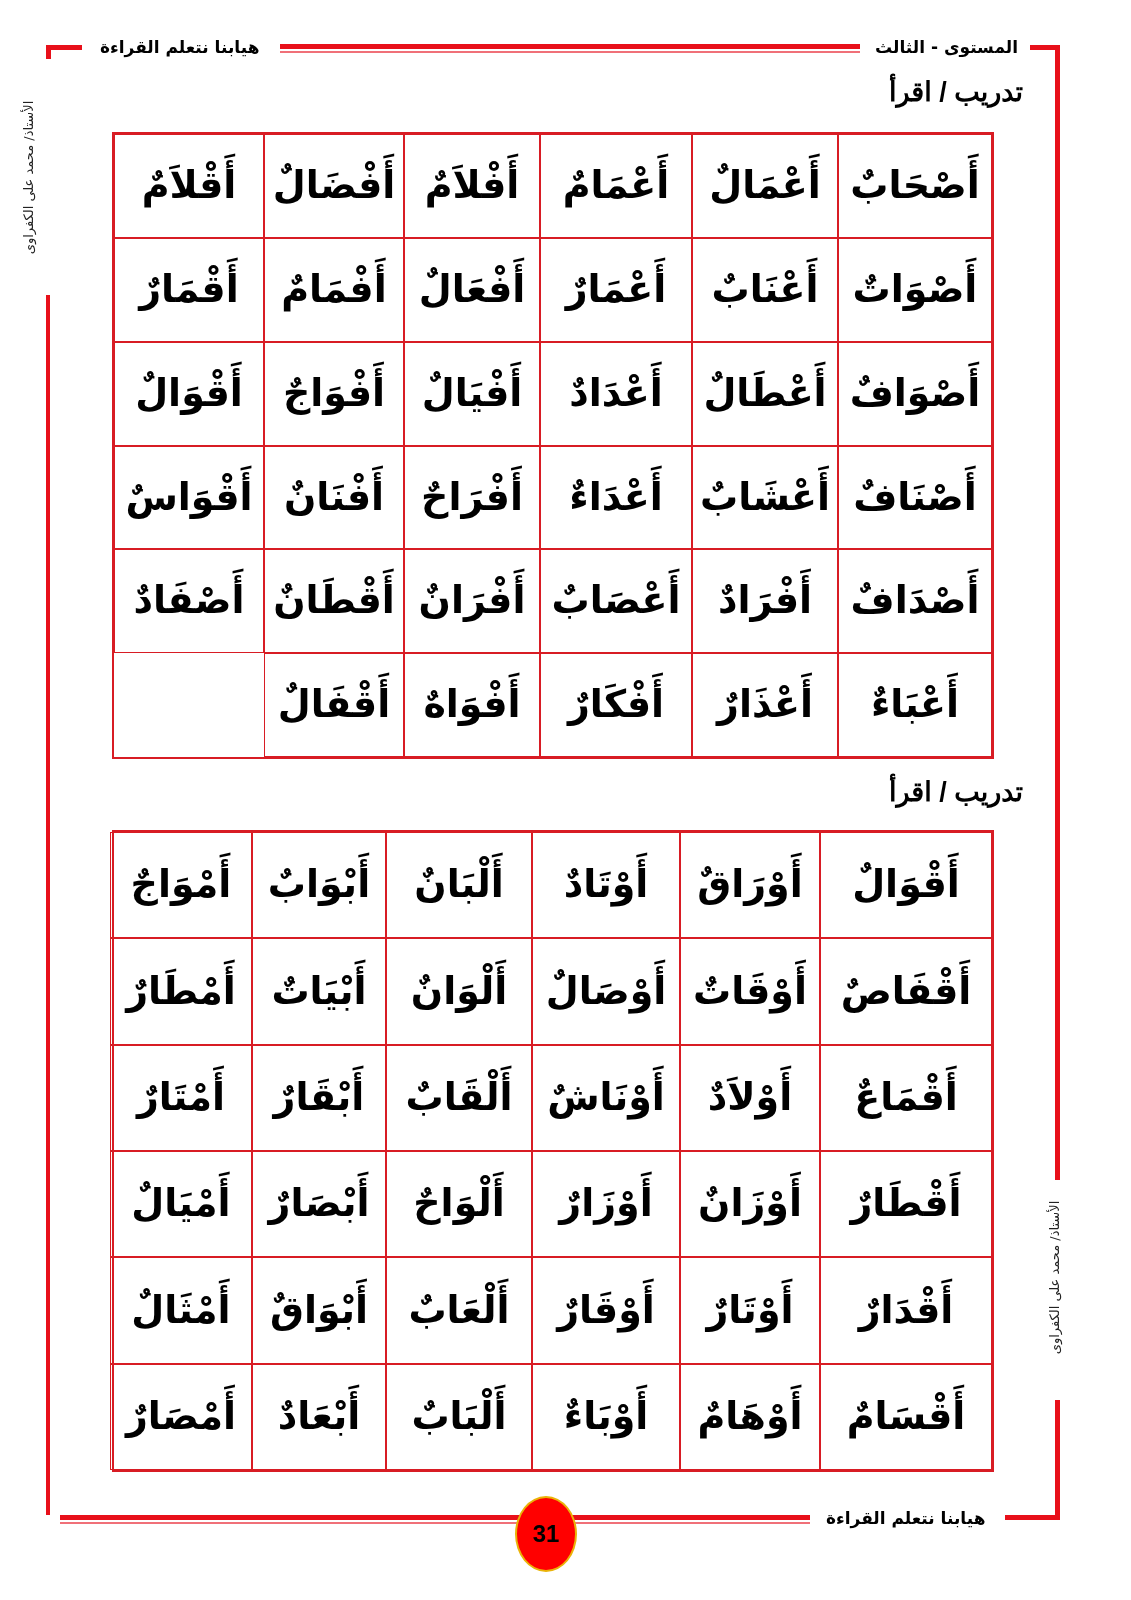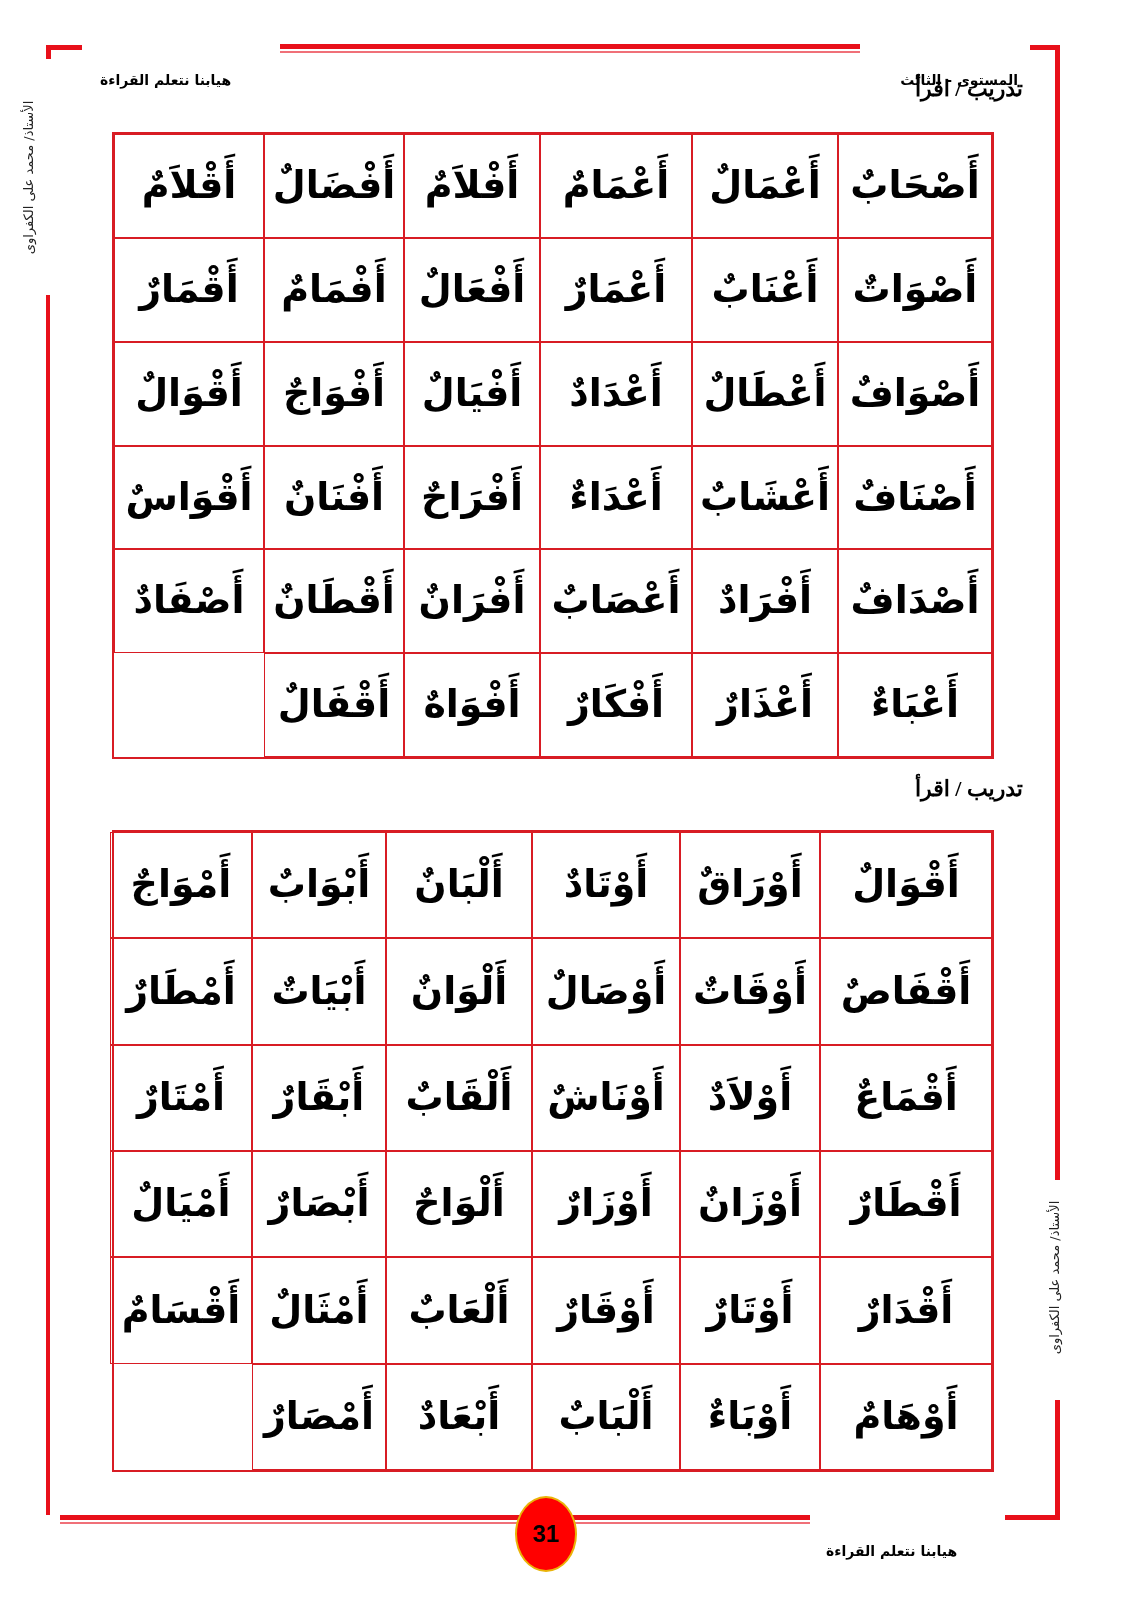--- a/index.html
+++ b/index.html
@@ -2,27 +2,27 @@
 <html><head>
 <meta charset="utf-8">
 <style>
   html, body { margin:0; padding:0; background:#ffffff; }
   body { width:1131px; height:1600px; position:relative; overflow:hidden;
          font-family:"DejaVu Sans", sans-serif; color:#000; }
 
   
   .frame-line { position:absolute; background:#e8101a; }
   .frame-line.thin { background:#f07078; }
-  .hdr-text { position:absolute; font-weight:bold; font-size:14px; direction:rtl;
-              font-family:"DejaVu Sans", sans-serif; white-space:nowrap;margin-top:35px; }
+  .hdr-text { position:absolute; font-weight:bold; font-size:17px; direction:rtl;
+              font-family:"DejaVu Sans", sans-serif; white-space:nowrap; }
   .side-text { position:absolute; font-size:13px; white-space:nowrap; direction:rtl;
                font-family:"DejaVu Sans", sans-serif; color:#222; }
 
-  .section-title { position:absolute; right:108px; font-weight:bold; font-size:22px;
-                   direction:rtl; font-family:Liberation Serif, serif; }
+  .section-title { position:absolute; right:108px; font-weight:bold; font-size:27px;
+                   direction:rtl; font-family:Liberation Sans, sans-serif; }
 
   
   .grid { position:absolute; display:grid; direction:rtl;
           border:2px solid #d81c24; box-sizing:border-box; }
   .cell { border:1.5px solid #d81c24; box-sizing:border-box; display:flex;
           align-items:center; justify-content:center; font-weight:bold;
           font-size:38px; direction:rtl; white-space:nowrap;
           font-family:"DejaVu Sans", sans-serif; line-height:1.2; }
 
   .page-badge { position:absolute; left:515px; top:1496px; width:62px; height:76px;
@@ -137,20 +137,21 @@
   <div class="cell">أَوْزَانٌ</div>
   <div class="cell">أَوْزَارٌ</div>
   <div class="cell">أَلْوَاحٌ</div>
   <div class="cell">أَبْصَارٌ</div>
   <div class="cell">أَمْيَالٌ</div>
 
   <div class="cell">أَقْدَارٌ</div>
   <div class="cell">أَوْتَارٌ</div>
   <div class="cell">أَوْقَارٌ</div>
   <div class="cell">أَلْعَابٌ</div>
+  <div class="cell">أَبْوَاقٌ</div>
   <div class="cell">أَمْثَالٌ</div>
 
   <div class="cell">أَقْسَامٌ</div>
   <div class="cell">أَوْهَامٌ</div>
   <div class="cell">أَوْبَاءٌ</div>
   <div class="cell">أَلْبَابٌ</div>
   <div class="cell">أَبْعَادٌ</div>
   <div class="cell">أَمْصَارٌ</div>
 </div>
 

